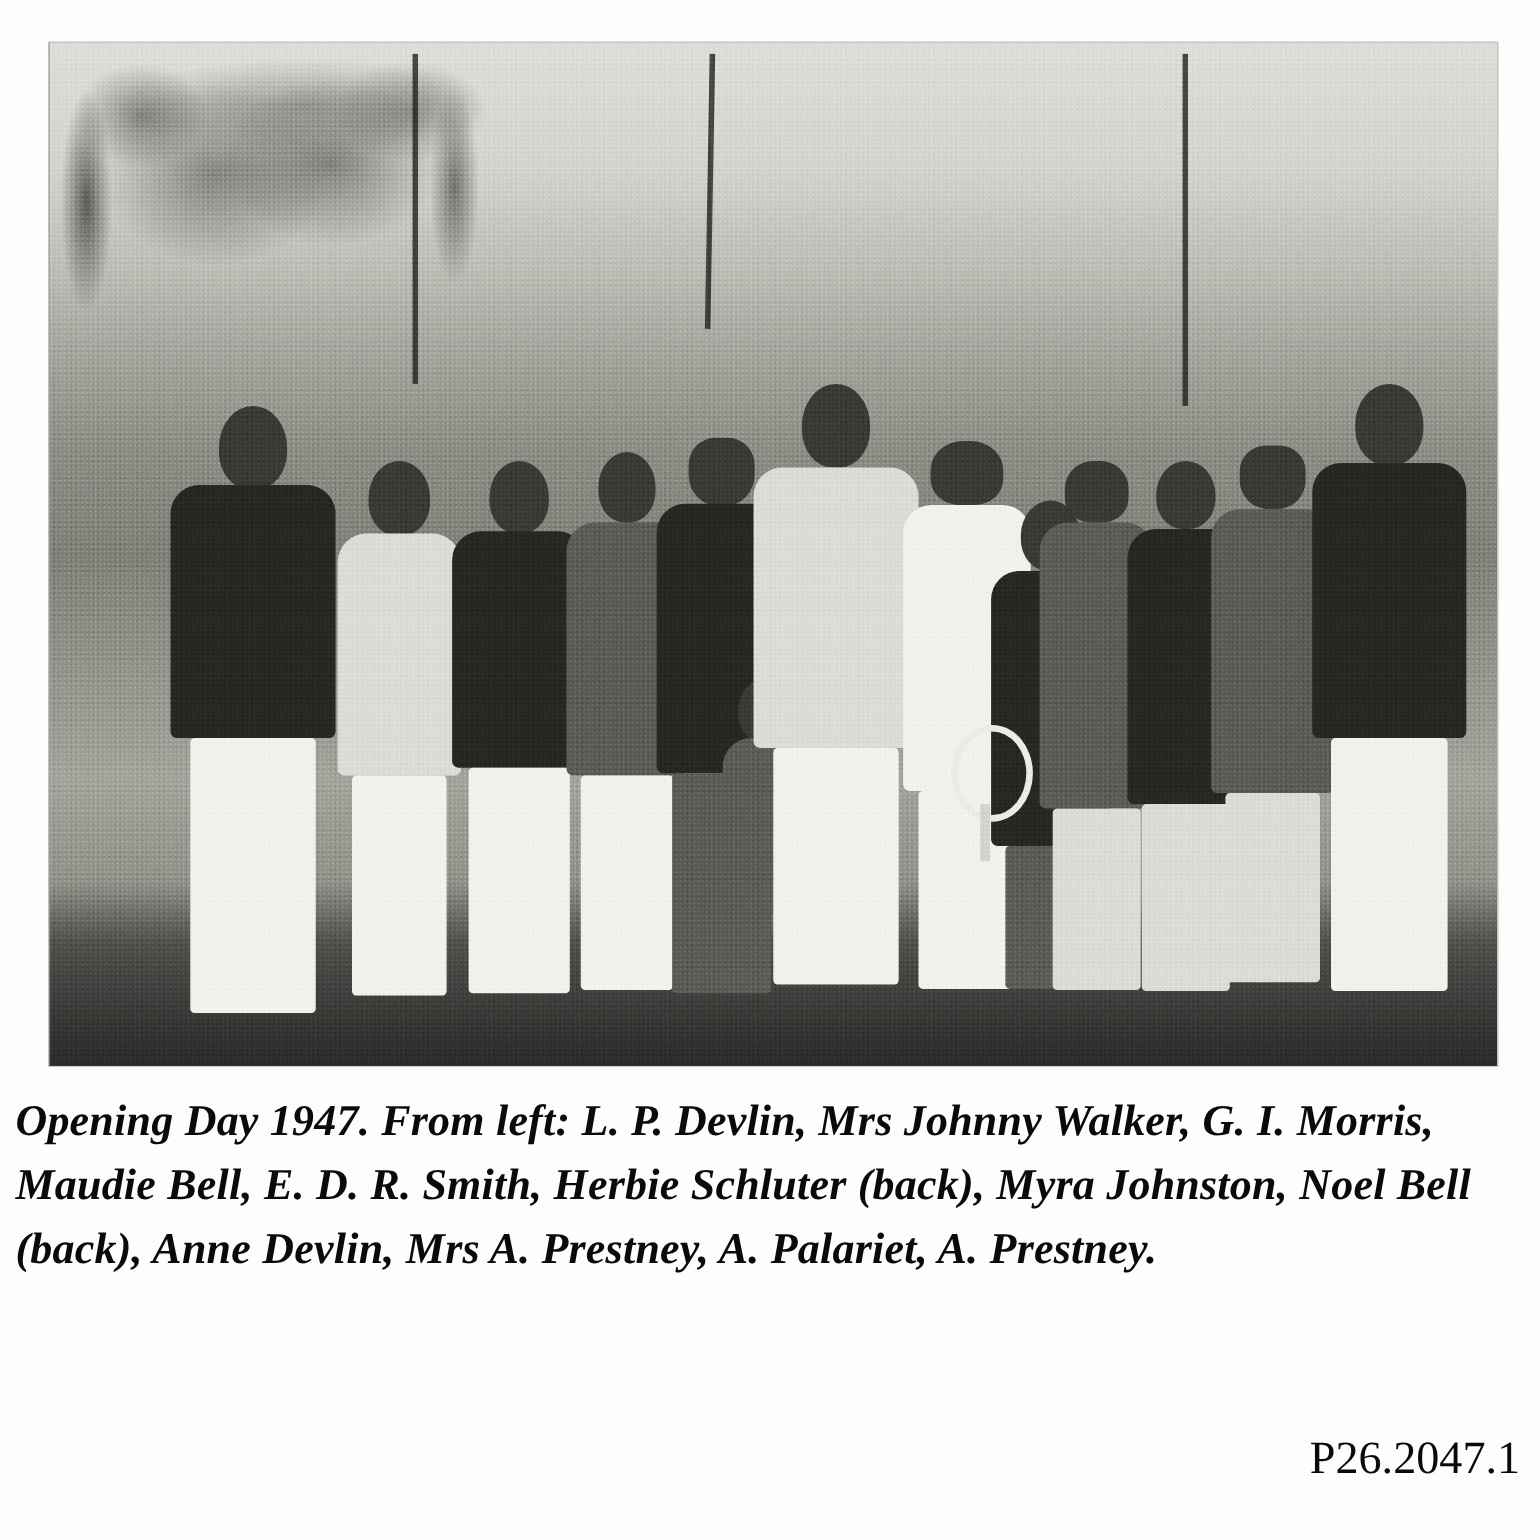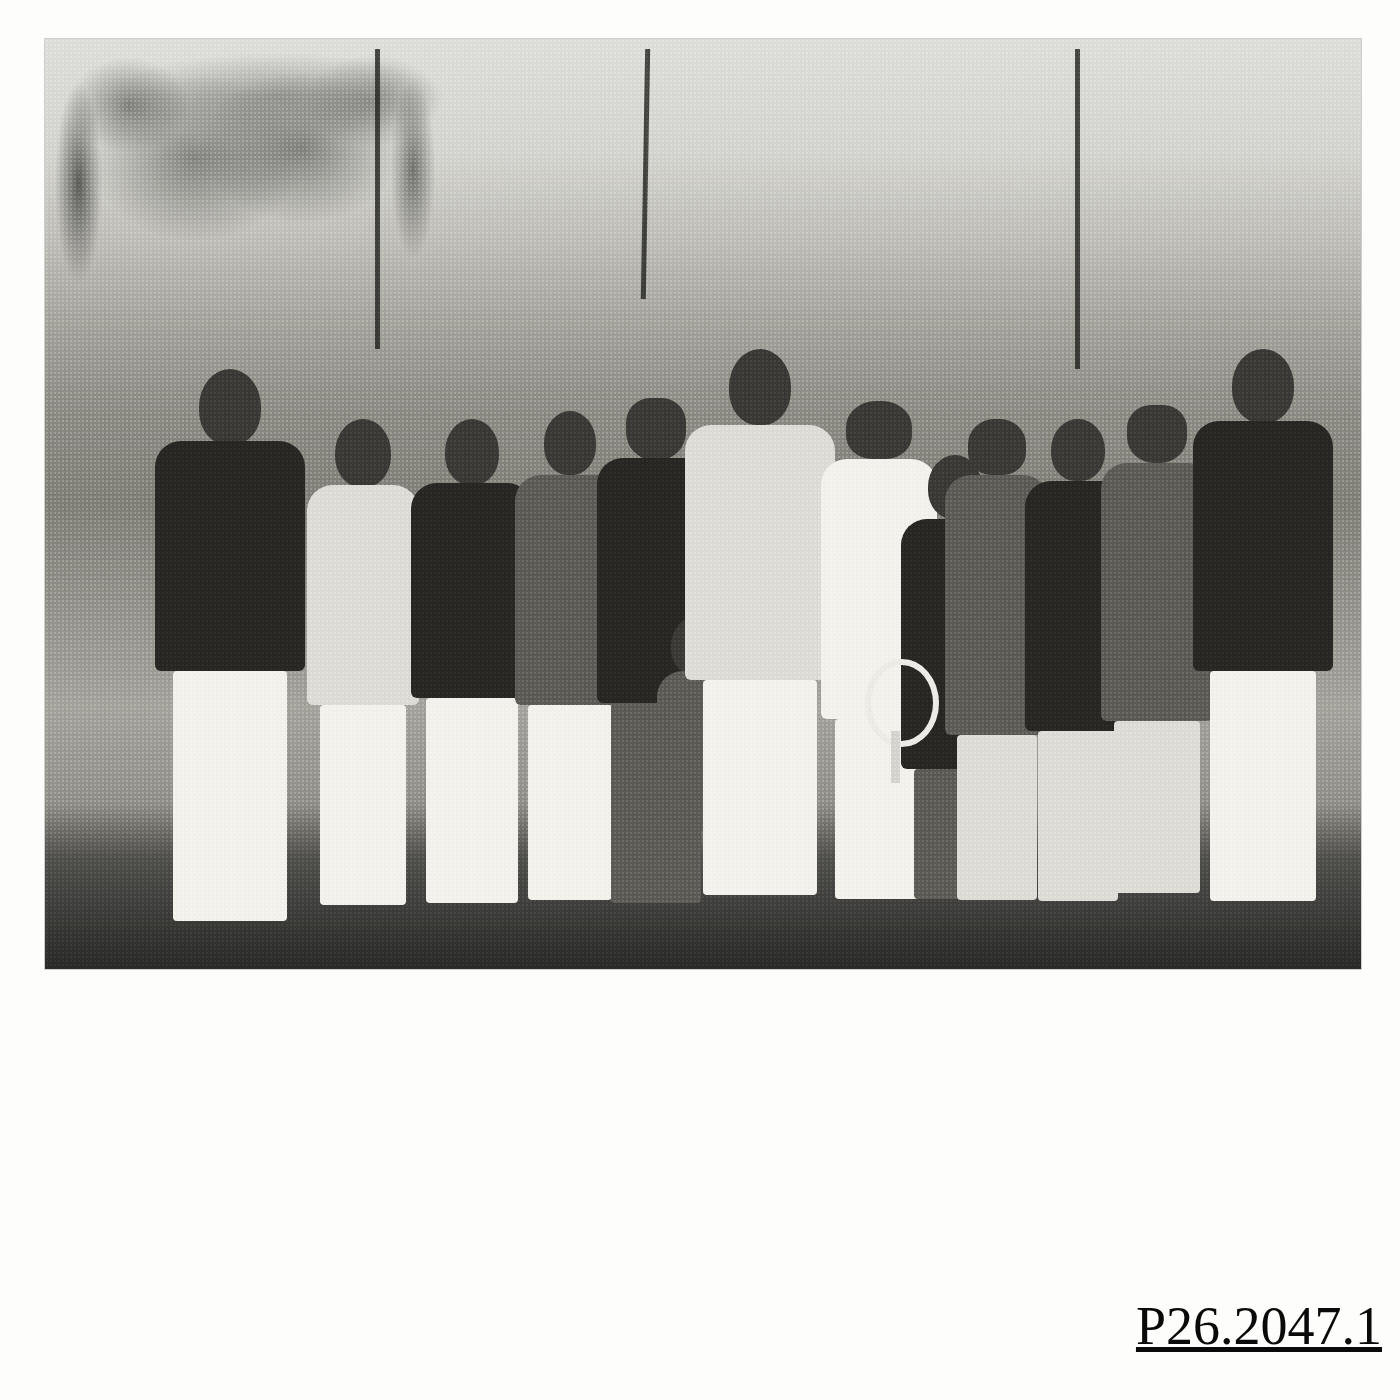--- a/index.html
+++ b/index.html
@@ -150,25 +150,24 @@
     top: 1228px;
     width: 1368px;
     font-size: 40px;
     line-height: 52px;
     color: #0a0a0a;
   }
   .accession {
     position: absolute;
     right: 18px;
     top: 1300px;
-    font-size: 54px;
+    font-size: 42px;
     line-height: 52px;
     color: #0a0a0a;
     text-align: left;
-    text-decoration: underline;
   }
 </style>
 </head>
 <body>
 
 <div class="page">
 
   <div class="photo-frame">
     <div class="photo-inner">
       <div class="foliage"></div>
@@ -258,17 +257,18 @@
         <div style="position:absolute;left:820px;bottom:190px;width:62px;height:120px;">
           <div style="position:absolute;top:0;left:0;width:62px;height:76px;border:6px solid #e6e5df;border-radius:50%;"></div>
           <div style="position:absolute;top:72px;left:26px;width:9px;height:52px;background:#cfcec8;"></div>
         </div>
 
       </div>
       <div class="grain"></div>
     </div>
   </div>
 
+  <div class="caption">Opening Day 1947. From left: L. P. Devlin, Mrs Johnny Walker, G. I. Morris, Maudie Bell, E. D. R. Smith, Herbie Schluter (back), Myra Johnston, Noel Bell (back), Anne Devlin, Mrs A. Prestney, A. Palariet, A. Prestney.</div>
 
 
   <div class="accession">P26.2047.1</div>
 
 </div>
 
 </body></html>

